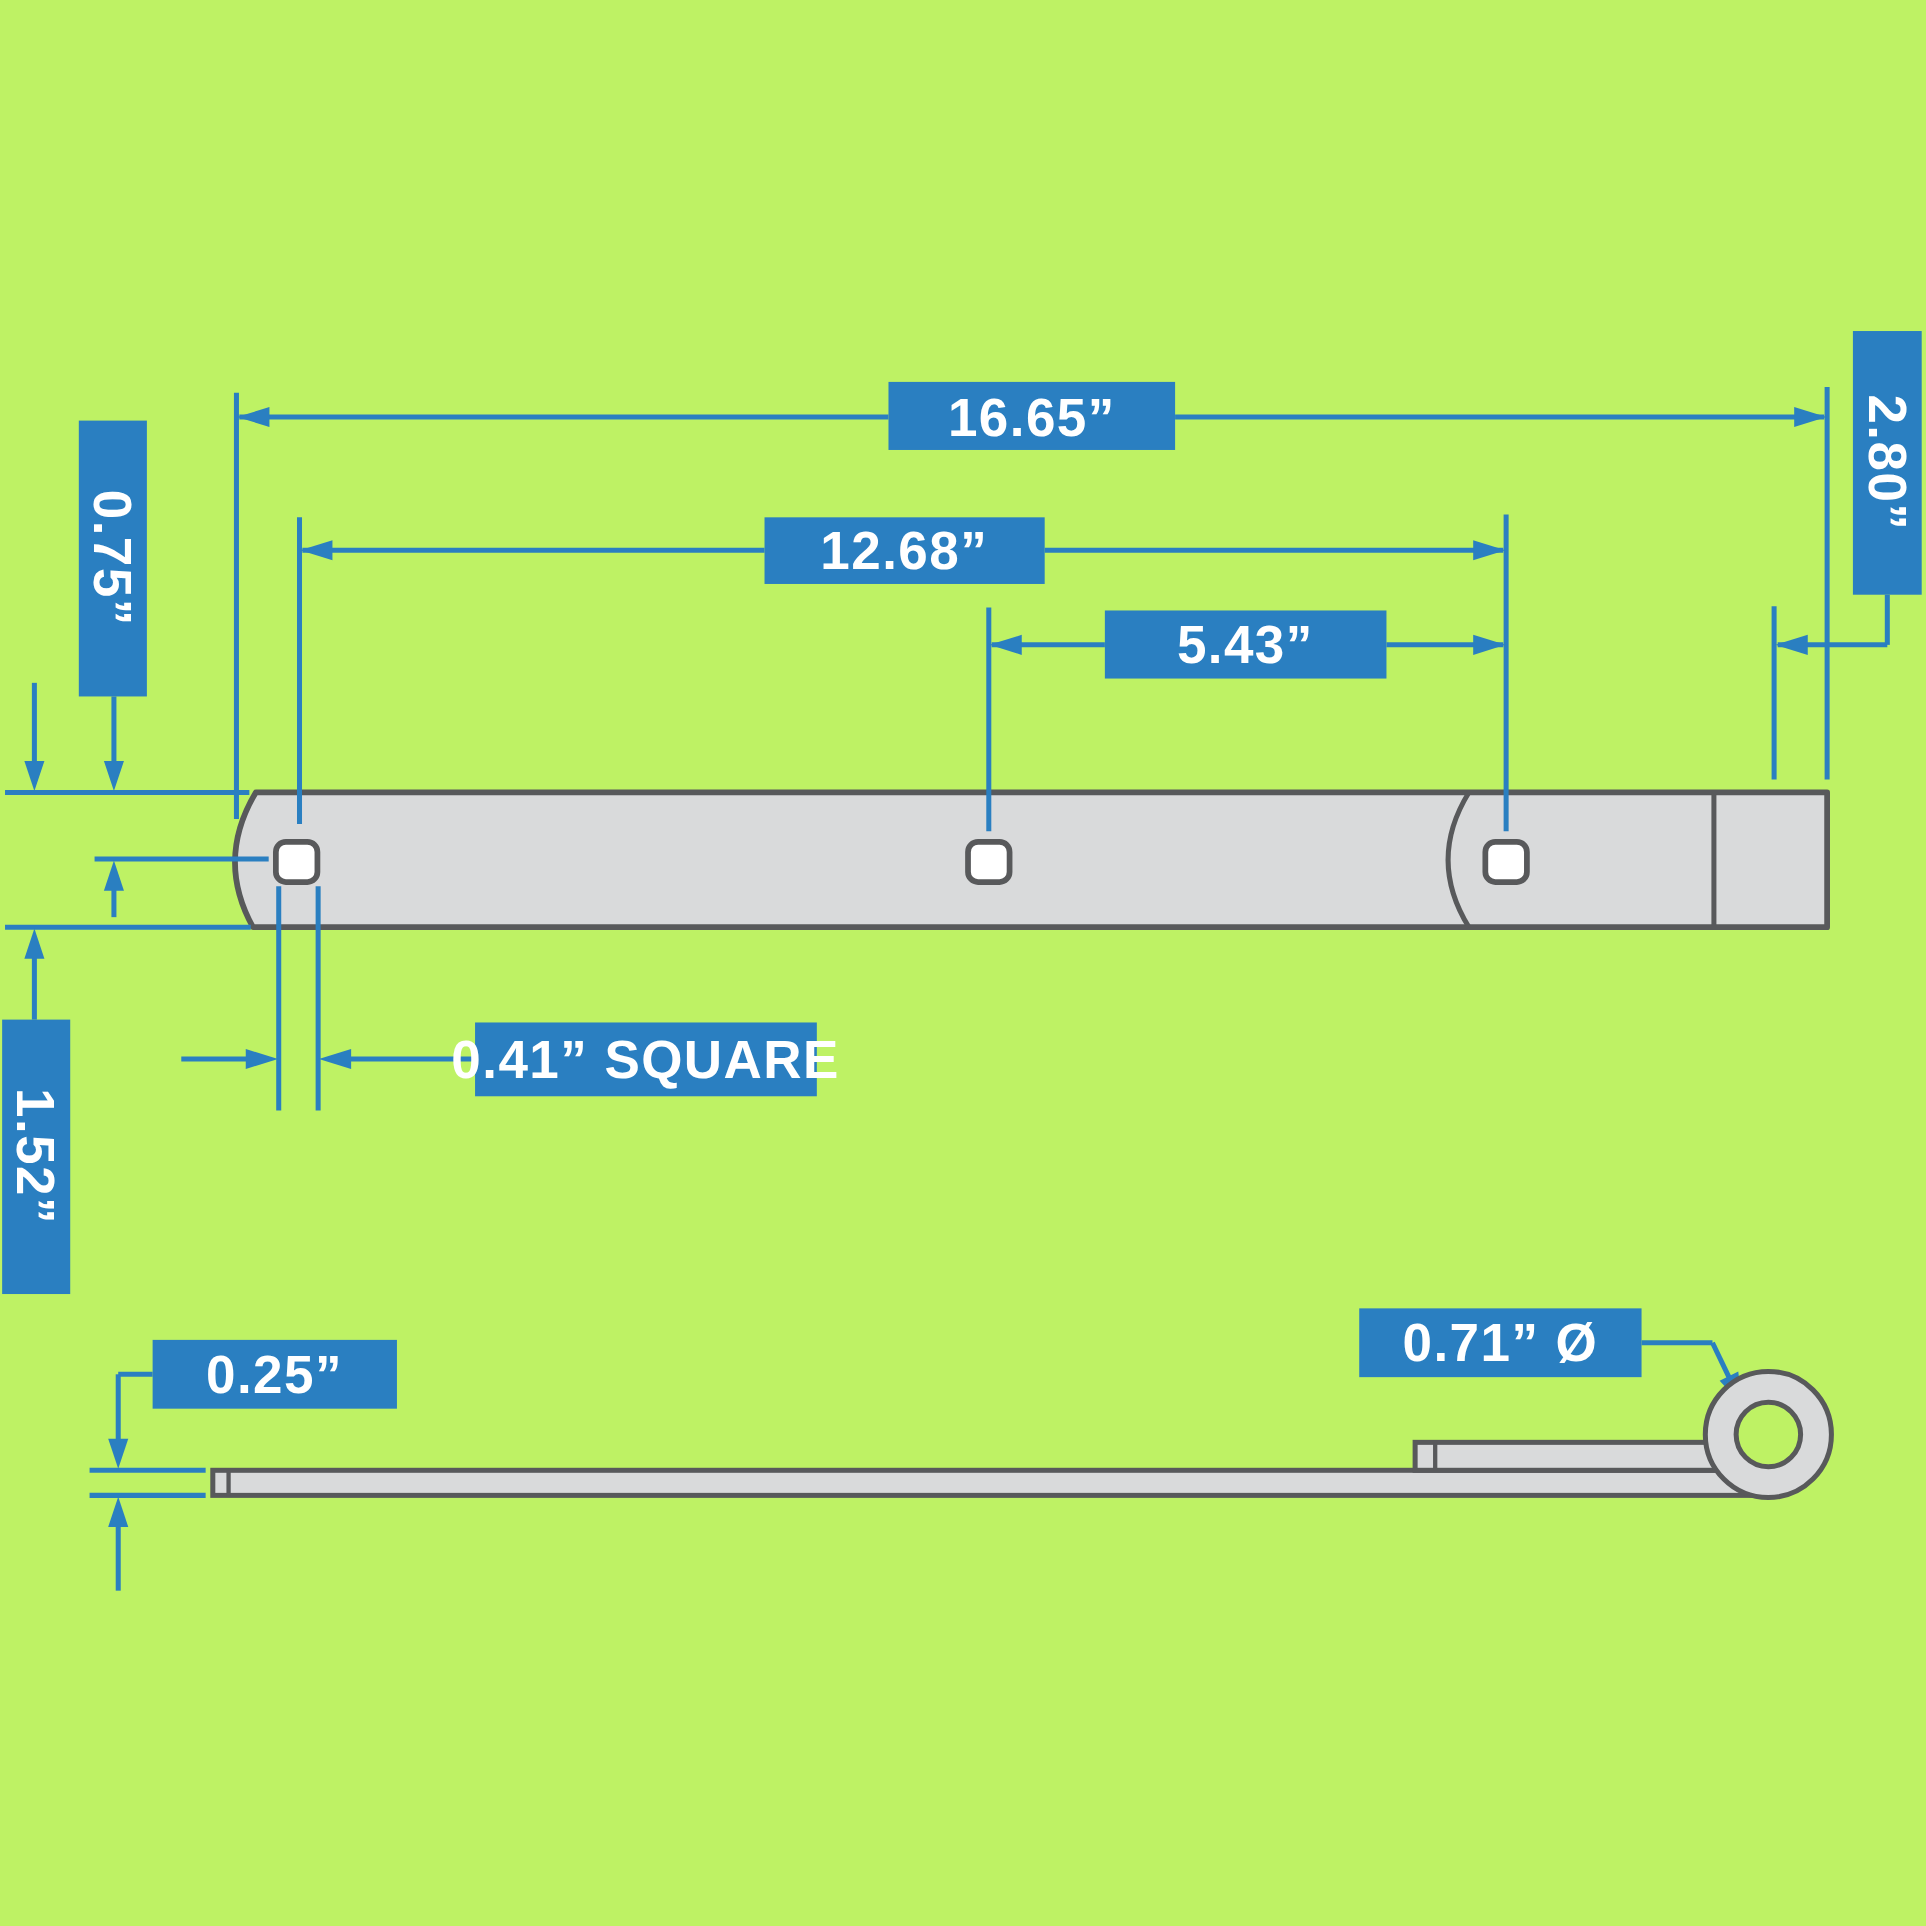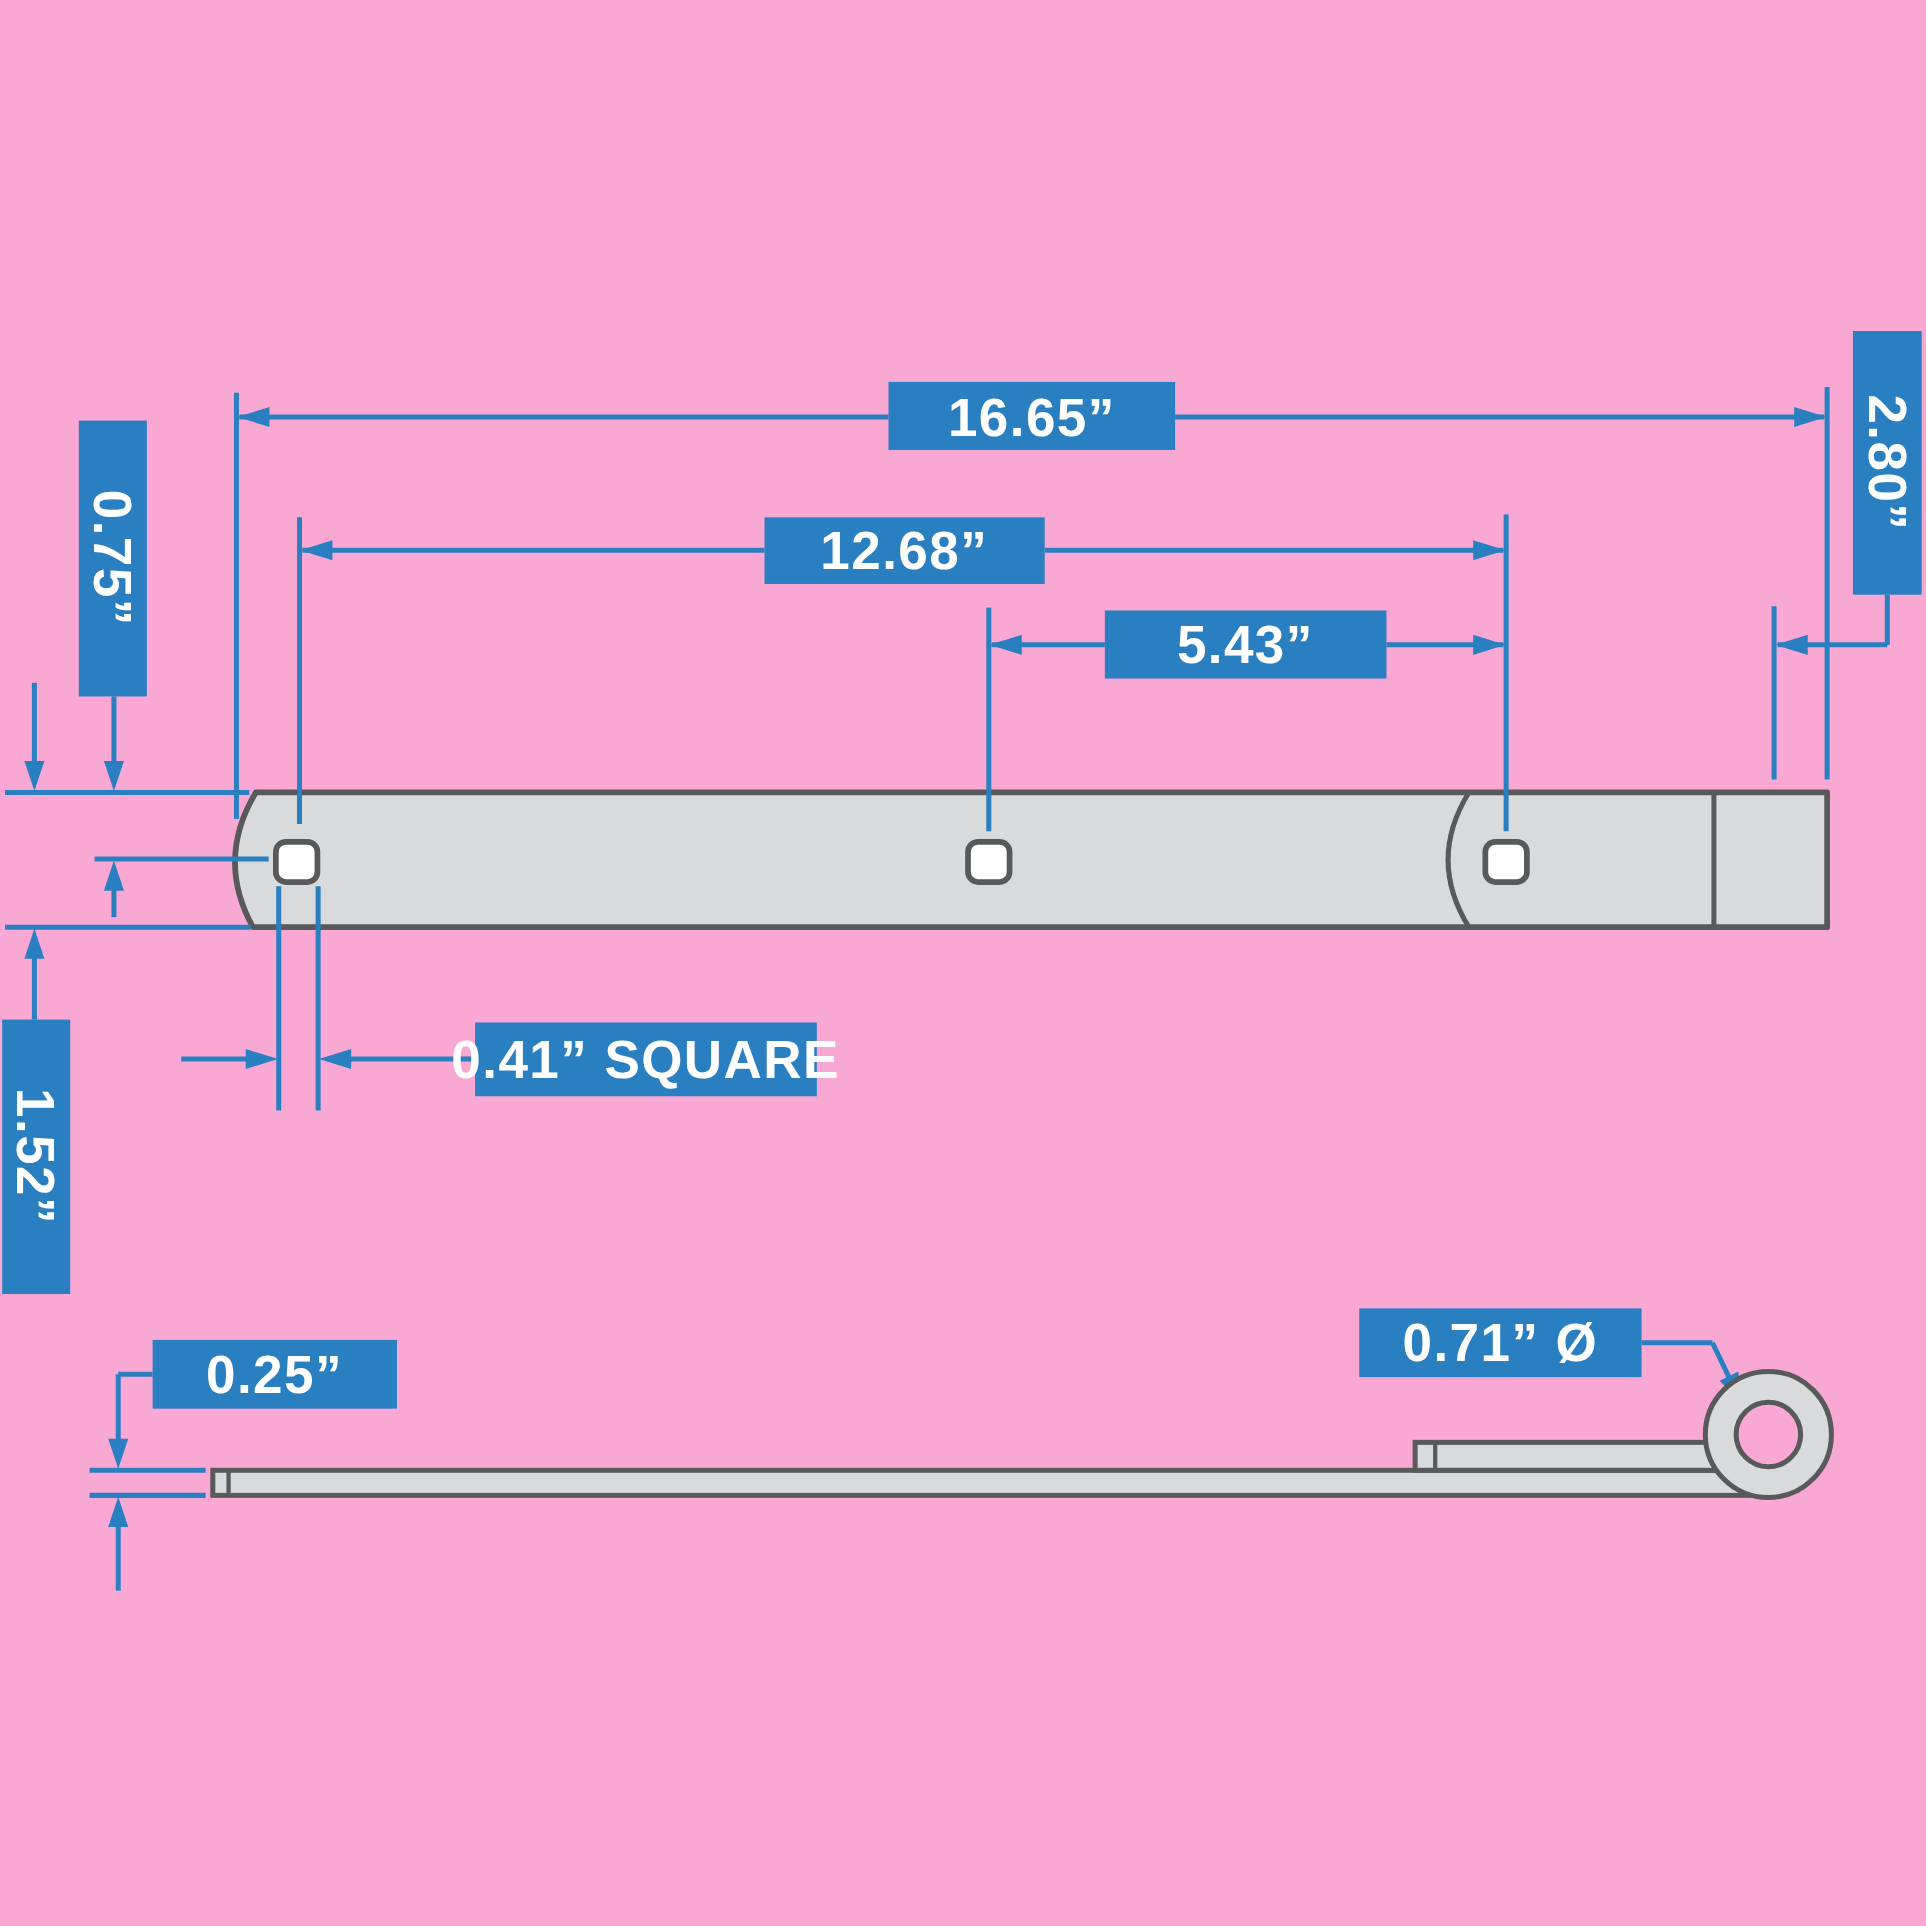--- a/index.html
+++ b/index.html
@@ -1,16 +1,16 @@
 <!DOCTYPE html>
 <html style="font-size:11.5px"><head>
 <meta charset="utf-8">
 <style>
   html,body{margin:0;padding:0;background:#ffffff;}
-  .stage{width:1926px;height:1926px;position:relative;background:#f9a8d4;}
+  .stage{width:1926px;height:1926px;position:relative;background:#bef264;}
   svg{display:block;}
   text.dim-label{
     font-family:"Liberation Sans", sans-serif;
     font-weight:bold;
     font-size:74px;
     letter-spacing:2px;
     fill:#ffffff;
   }
 </style>
 </head>

